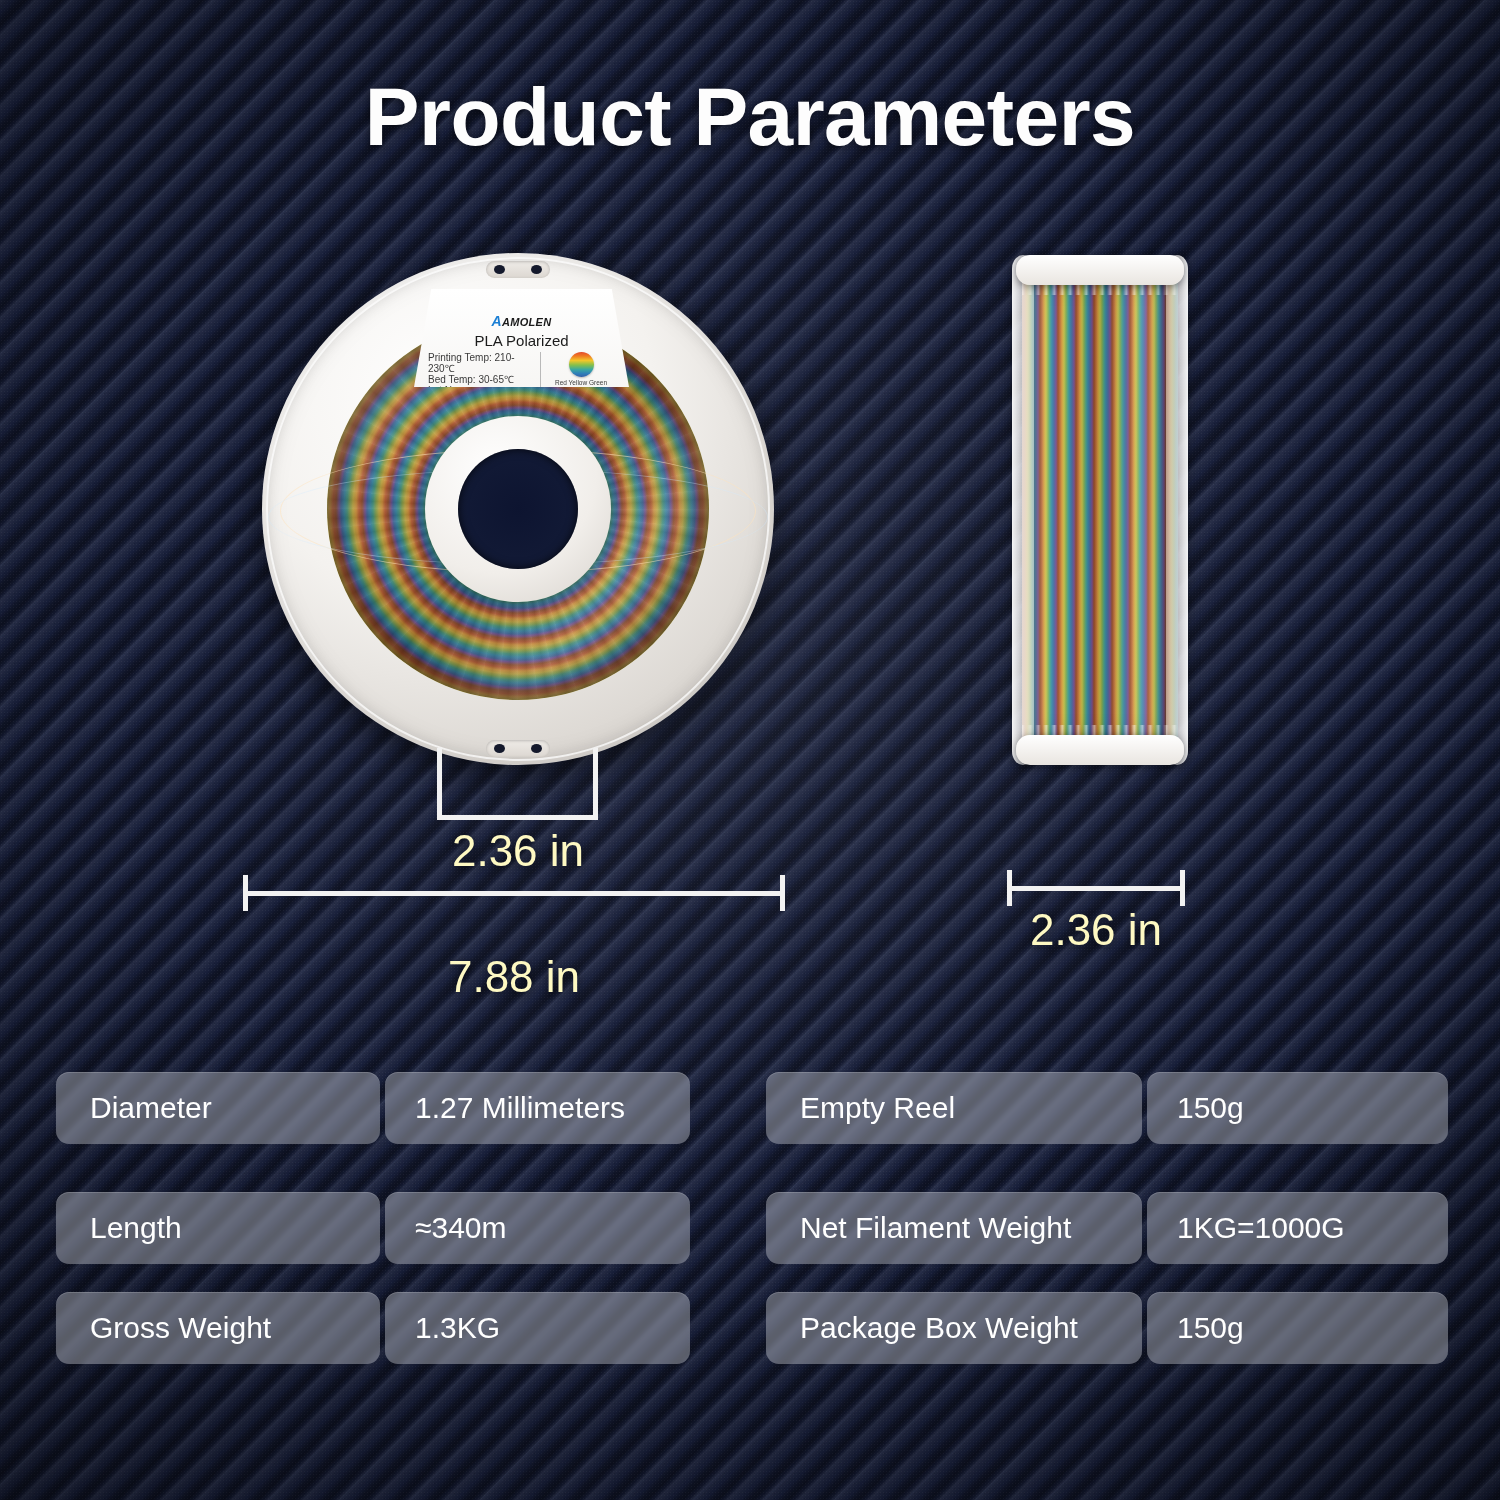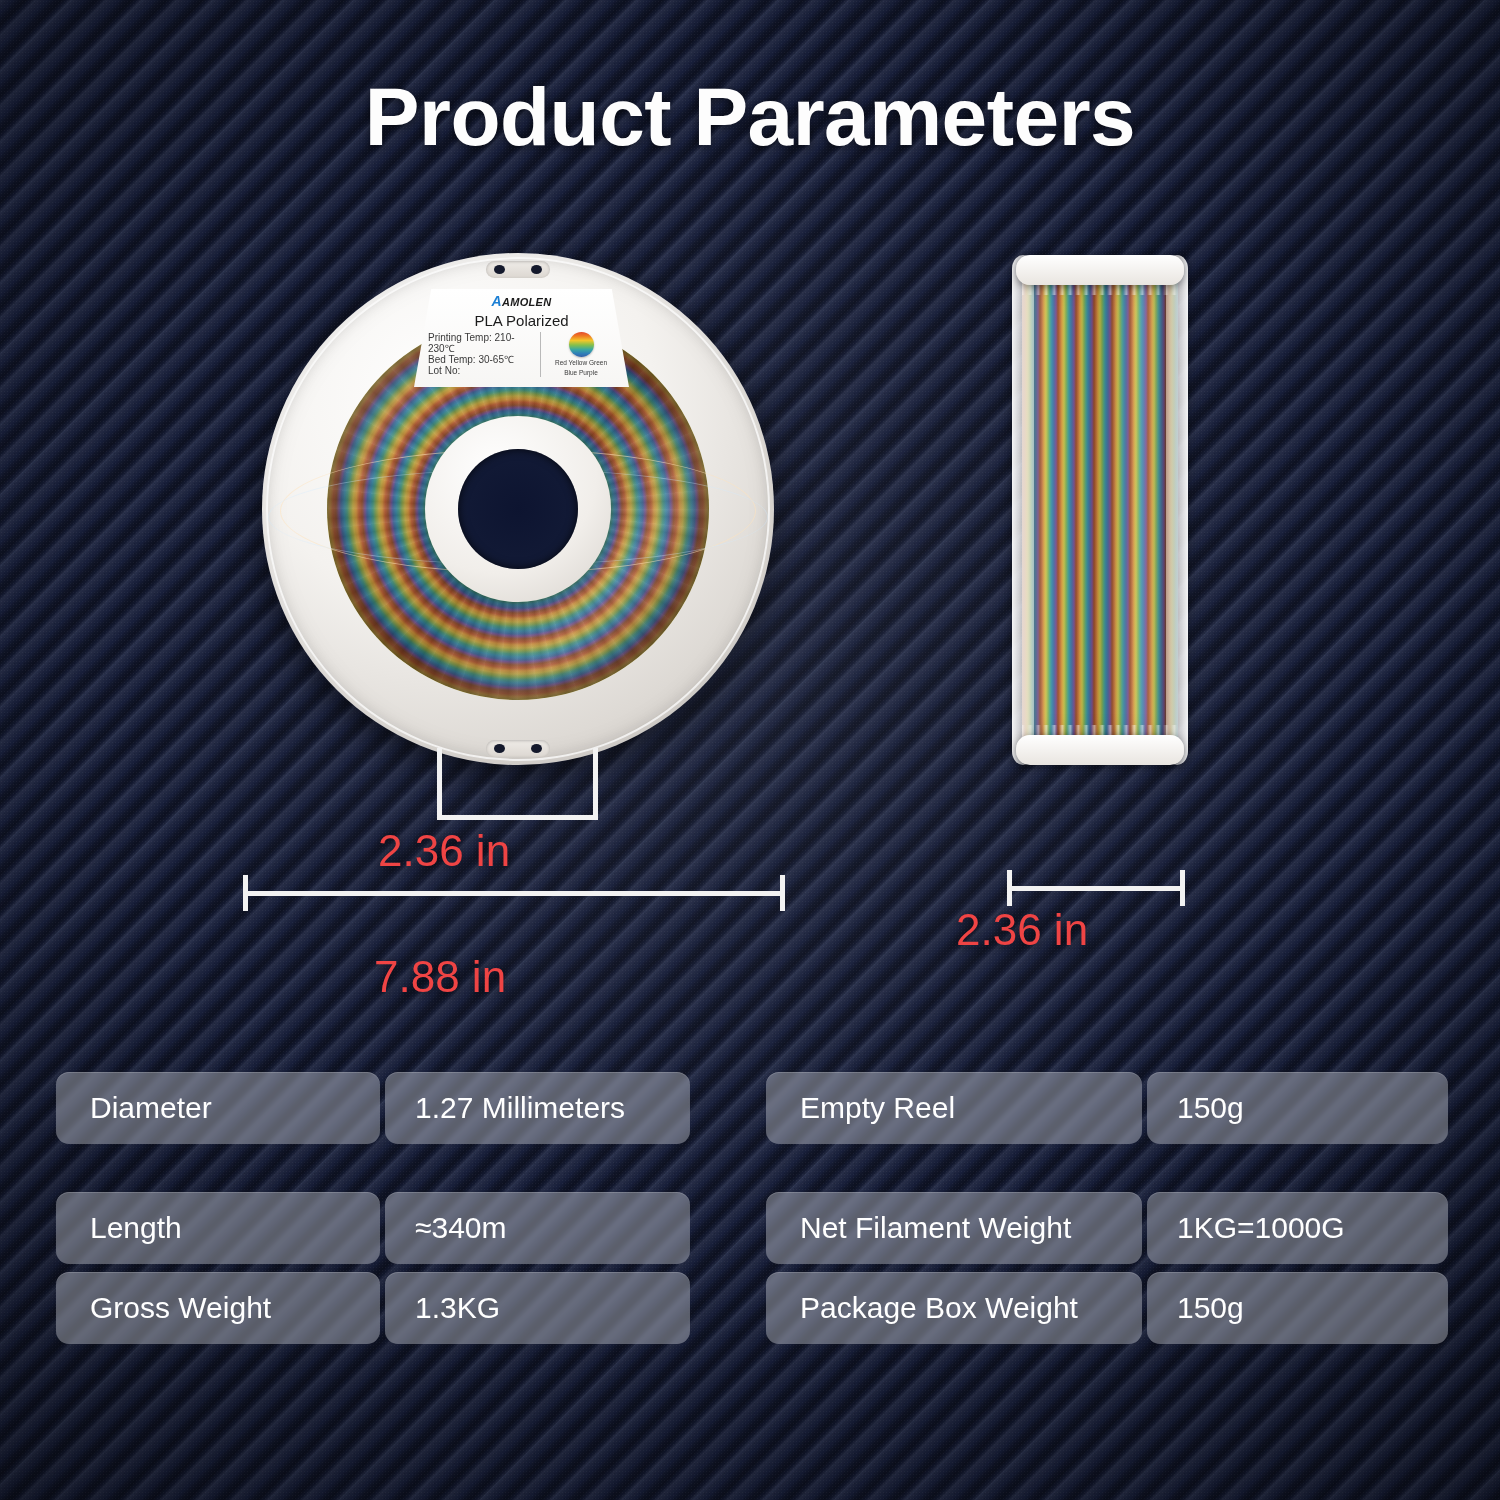--- a/index.html
+++ b/index.html
@@ -145,20 +145,21 @@
     width:215px; height:98px;
     background:linear-gradient(#ffffff,#f7f6f4);
     clip-path:polygon(8% 0%, 92% 0%, 100% 100%, 0% 100%);
     box-shadow:0 2px 6px rgba(0,0,0,.26);
     padding:6px 14px 0 14px;
   }
   .st-brand{
     text-align:center; font-size:11px; font-weight:bold;
     color:#1b1b1b; letter-spacing:.3px; line-height:12px;
     font-style:italic;
+    margin-top:20px;
   }
   .st-brand .a{ color:#1b7fd4; font-size:14px; }
   .st-title{
     text-align:center; font-size:15px; color:#1b1b1b;
     margin-top:4px; line-height:17px;
   }
   .st-body{ display:flex; margin-top:3px; }
   .st-left{
     flex:1; border-right:1px solid #b9b9b9; padding-right:5px;
   }
@@ -243,37 +244,37 @@
   .dimline .bar{
     position:absolute; left:0; right:0; top:50%; margin-top:-2.5px;
     height:5px; background:#f2f2f2;
   }
   .dimline .tick{
     position:absolute; top:0; width:5px; height:36px; background:#f2f2f2;
   }
   .dimline .tick.l{ left:0; }
   .dimline .tick.r{ right:0; }
   .dimtext{
-    position:absolute; color:#ef4444; font-size:44px;
-    white-space:nowrap;
+    position:absolute; color:#fef9c3; font-size:44px;
+    text-align:center; white-space:nowrap;
     text-shadow:0 2px 8px rgba(0,0,0,.6);
   }
 
   
   .spec-table{
     position:absolute; left:56px; top:1072px;
     width:1392px; height:280px;
   }
   .spec-row{
     position:absolute; left:0; width:100%; height:72px;
     display:flex;
   }
   .spec-row.r1{ top:0; }
   .spec-row.r2{ top:120px; }
-  .spec-row.r3{ top:200px; }
+  .spec-row.r3{ top:220px; }
   .spec-block{ display:flex; }
   .spec-block.left{ width:682px; }
   .spec-gap{ width:28px; }
   .spec-block.right{ width:682px; }
   .cell{
     height:72px; display:flex; align-items:center;
     border-radius:13px;
     background:rgba(228,230,236,0.36);
     backdrop-filter:blur(2px);
     box-shadow:inset 0 1px 0 rgba(255,255,255,.16);

